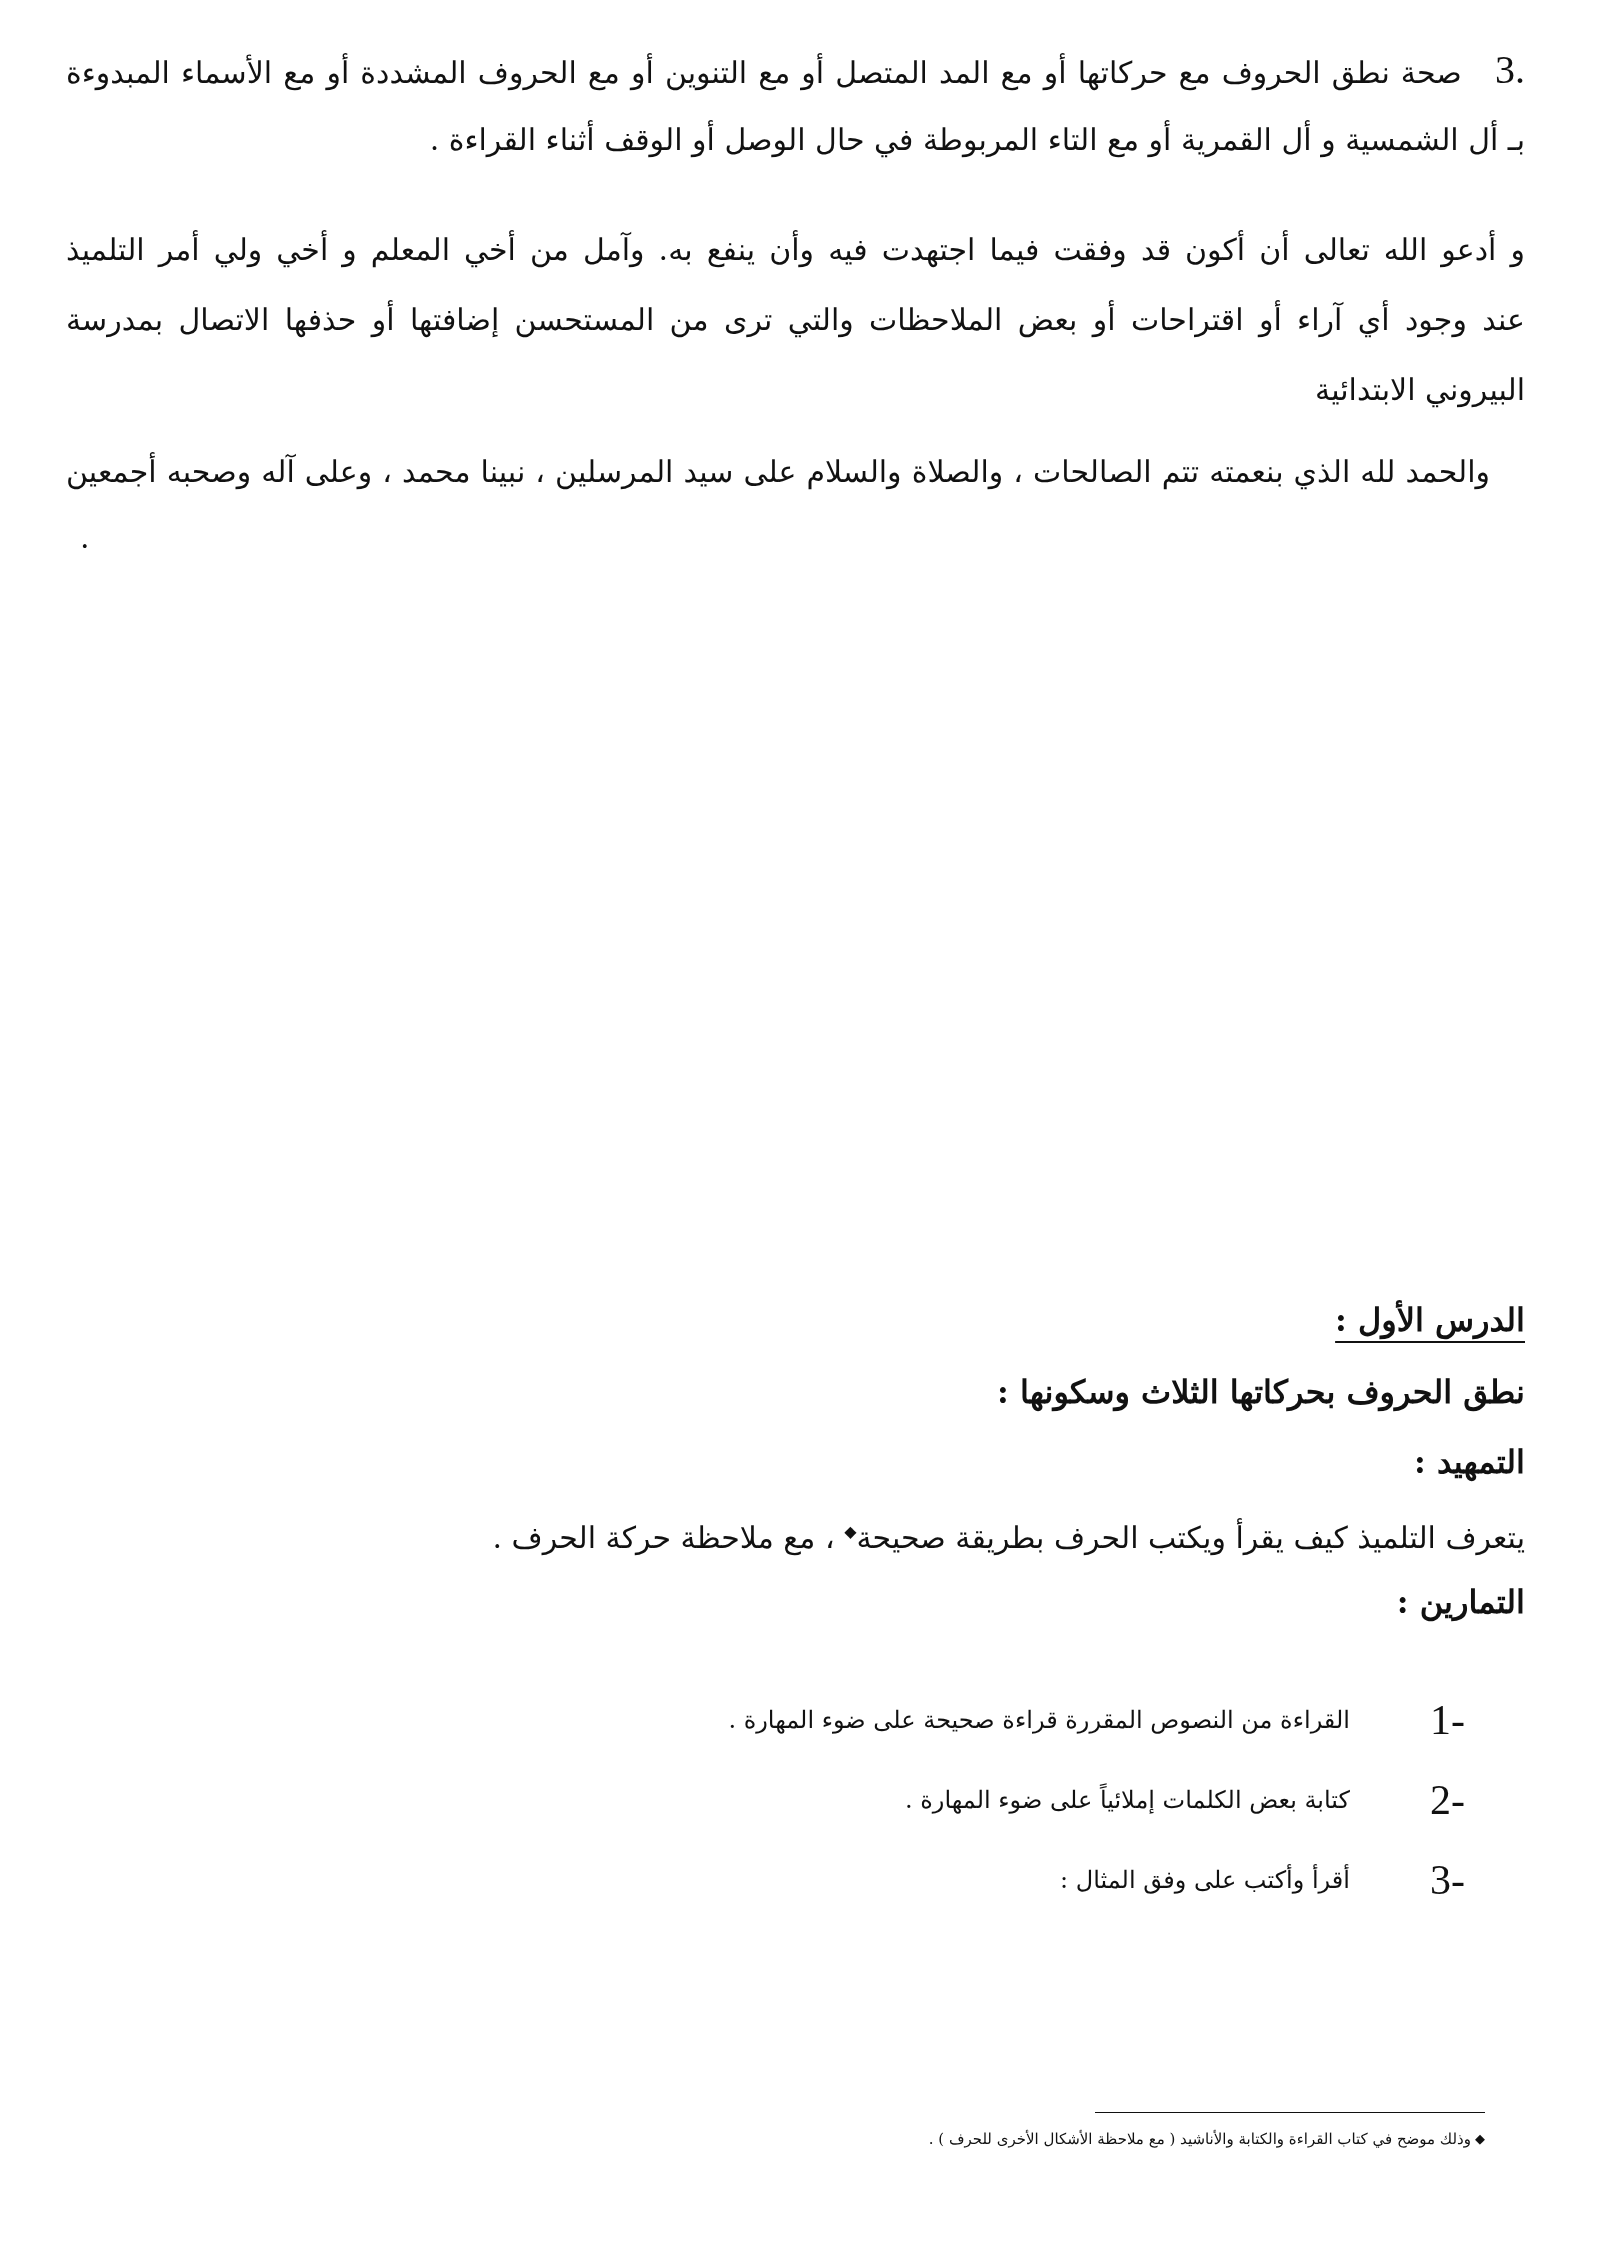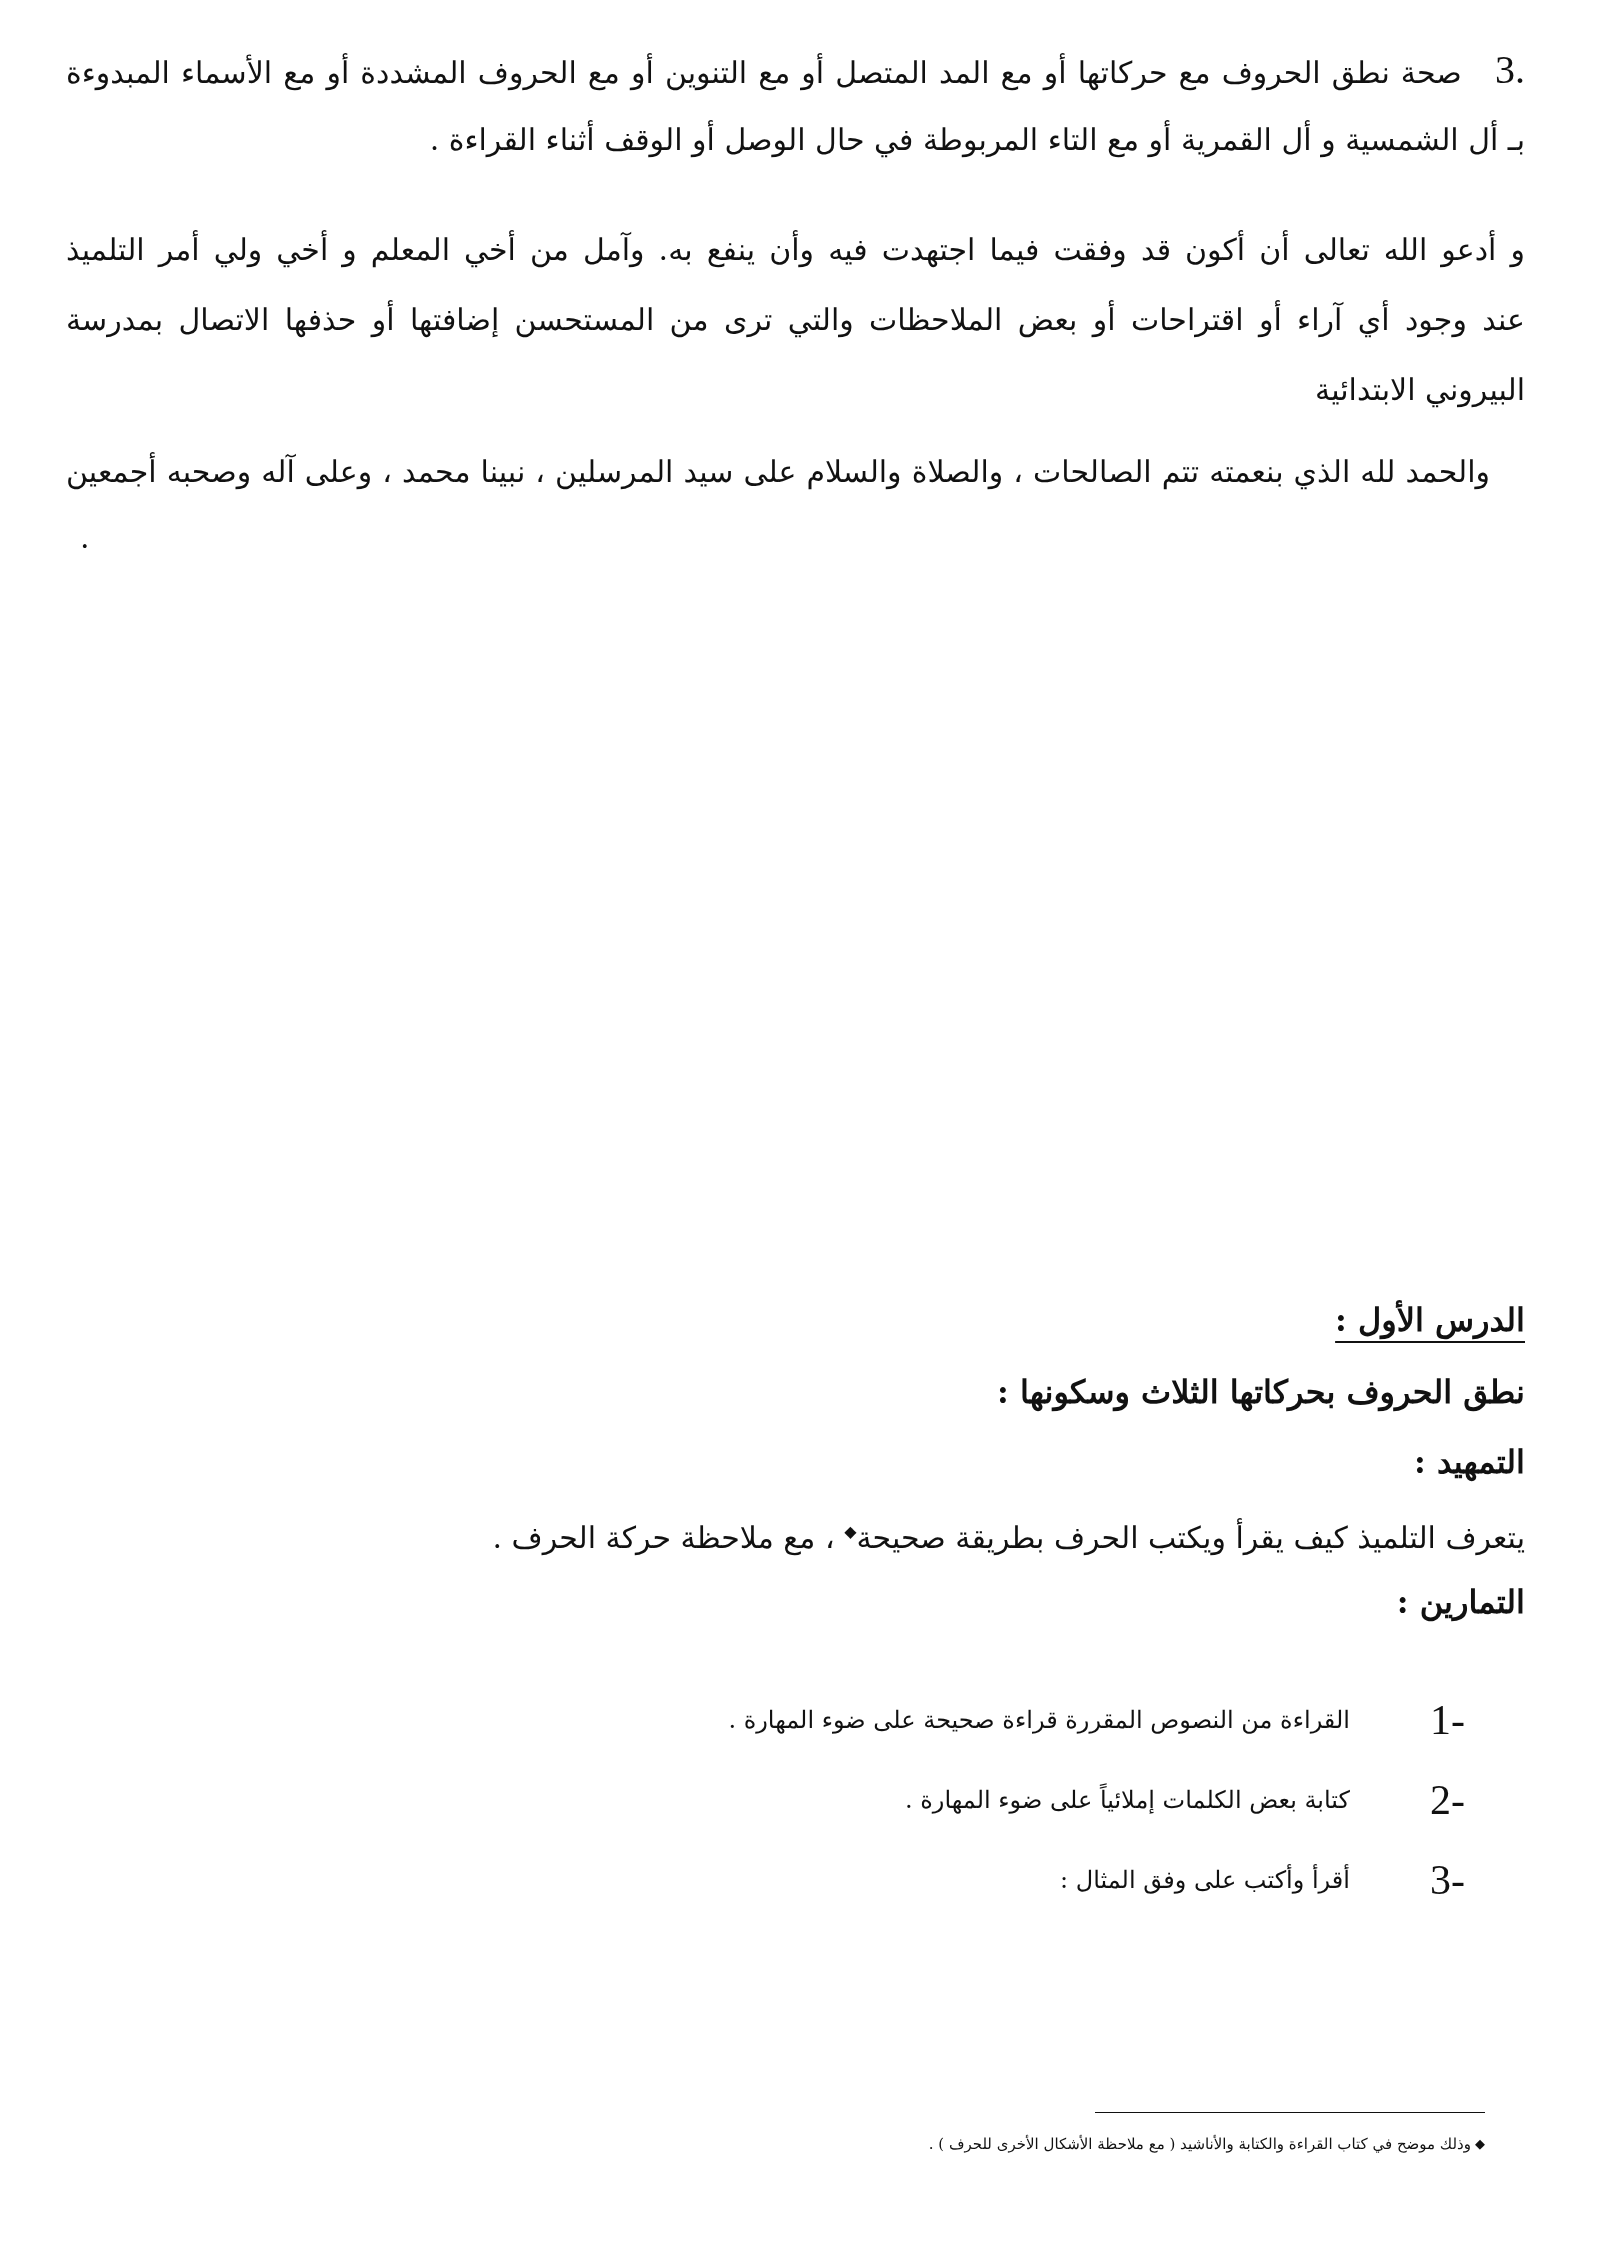--- a/index.html
+++ b/index.html
@@ -102,21 +102,21 @@
       width: 390px;
       height: 0;
       border-top: 1.5px solid #111;
     }
     .footnote {
       position: absolute;
       right: 115px;
       top: 2128px;
       white-space: nowrap;
       font-size: 15px;
-      line-height: 32px;
+      line-height: 22px;
     }
     .diamond {
       display: inline-block;
       font-size: 13px;
       vertical-align: top;
       margin-left: 4px;
     }
   </style>
 </head>
 <body>

